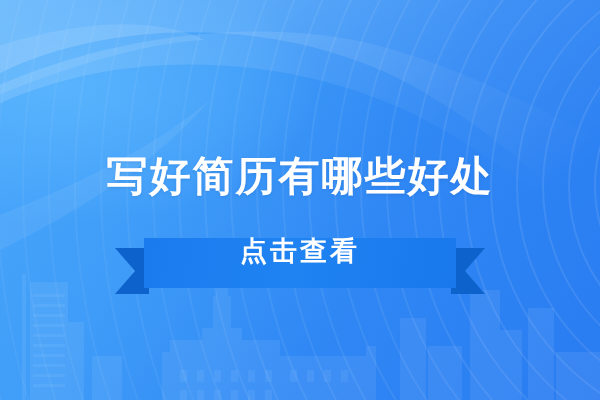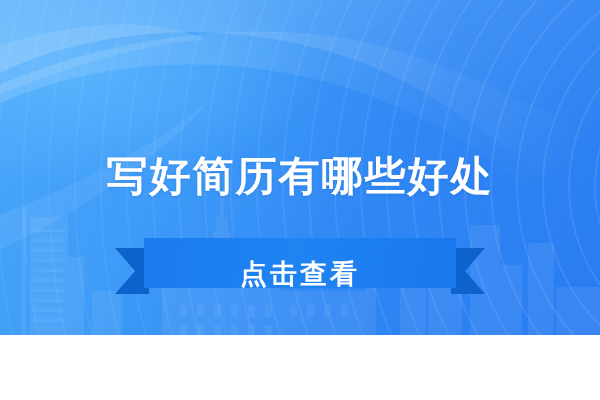--- a/index.html
+++ b/index.html
@@ -1,18 +1,18 @@
 <!DOCTYPE html>
 <html><head>
 <meta charset="utf-8">
 <style>
   html,body{margin:0;padding:0;background:#fff;}
   #banner{
     position:relative;
-    width:600px;height:335px;
+    width:600px;height:400px;
     overflow:hidden;
     font-family:Liberation Sans, sans-serif;
     background:
       radial-gradient(ellipse 70% 55% at 10% 22%, #59b3fd 0%, rgba(89,179,253,0) 62%),
       linear-gradient(118deg, #4aa8fb 0%, #3f9cf8 32%, #2f87f4 62%, #2a7cf1 100%);
   }
 
   
   #ripples{
     position:absolute; inset:0;
@@ -69,21 +69,21 @@
   }
   .tail.right{
     right:0;
     clip-path:polygon(0 0, 34px 0, 14px 23px, 34px 46px, 0 46px);
   }
   #ribbon .band{
     position:absolute;
     left:29px; right:29px; top:0;
     height:50px;
     background:linear-gradient(100deg,#1a7bee 0%,#1f83f2 48%,#1878ec 100%);
-    display:flex;align-items:flex-end;justify-content:center;
+    display:flex;align-items:flex-start;justify-content:center;
   }
   #ribbon .band .label{
     color:#fff;
     font-size:27px;
     font-weight:bold;
     letter-spacing:3px;
     line-height:27px;
     white-space:nowrap;
   }
 </style>

